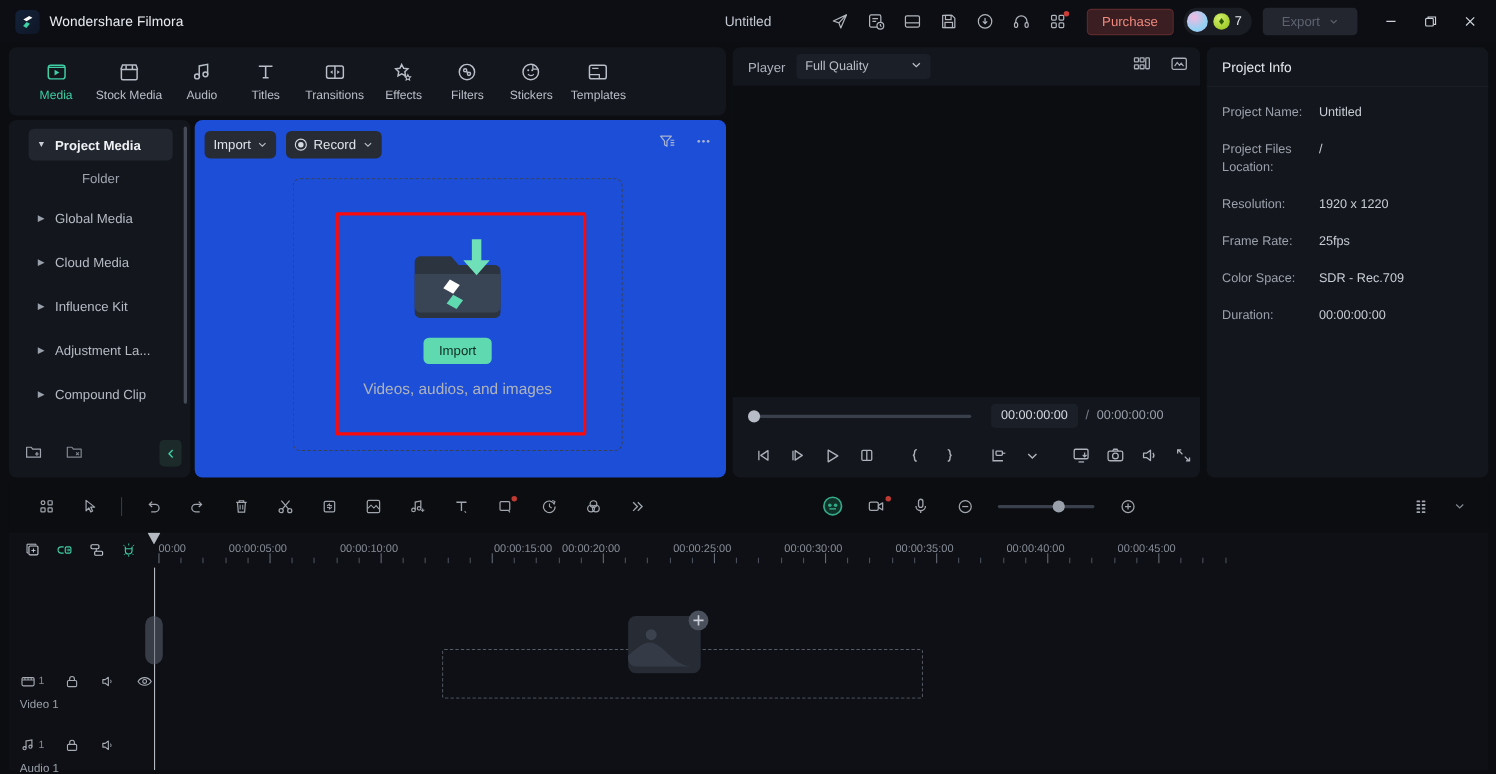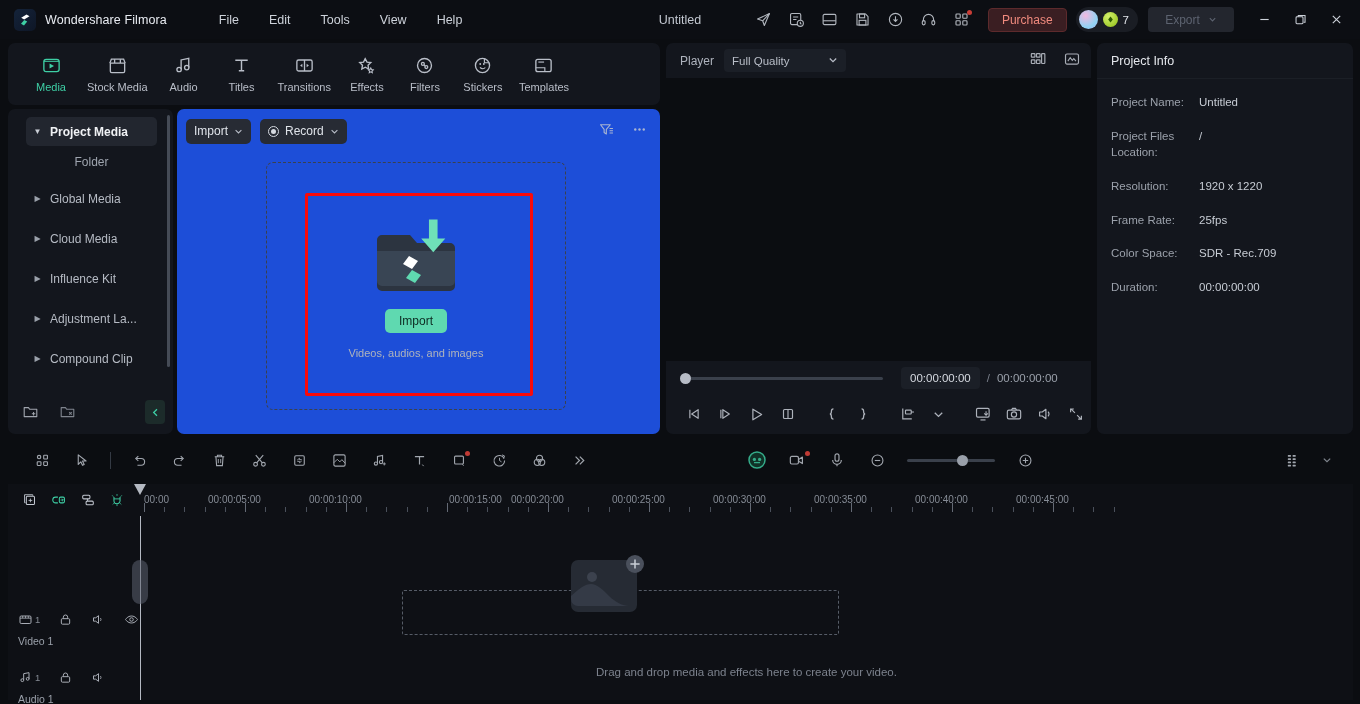--- a/index.html
+++ b/index.html
@@ -149,21 +149,21 @@
   .dz-inner {
     position: absolute; inset: 0; display: flex; flex-direction: column;
     align-items: center; justify-content: center; gap: 0px;
   }
   .folder-art { width: 112px; height: 92px; position: relative; margin-bottom: 2px; }
   .import-btn {
     width: 62px; height: 24px; border-radius: 5px; background: #5fd9b0;
     color: #0e2b22; font-size: 12px; display: flex; align-items: center;
     justify-content: center; cursor: pointer; margin-top: 2px;
   }
-  .dz-caption { font-size: 11px; color: #aeb3bc; margin-top: 14px; }
+  .dz-caption { font-size: 14px; color: #aeb3bc; margin-top: 14px; }
 
   
   .player {
     position: absolute; left: 666px; top: 43px; width: 425px; height: 391px;
     background: #13161d; border-radius: 7px;
   }
   .pl-head { height: 35px; display: flex; align-items: center; padding: 0 10px 0 14px; }
   .pl-label { font-size: 12px; color: #aeb3bd; margin-right: 10px; }
   .quality-sel {
     width: 122px; height: 23px; border-radius: 4px; background: #1b1f27;
@@ -290,27 +290,20 @@
     <div class="brand">
       <div class="brand-logo">
         <svg width="14" height="14" viewBox="0 0 14 14">
           <path d="M8.5 1.5 L11.5 3.2 L6.2 6.4 L3.2 4.7 Z" fill="#ffffff"></path>
           <path d="M6.2 6.9 L9.2 8.6 L6.0 12.4 L3.0 10.7 Z" fill="#3ECFA5"></path>
         </svg>
       </div>
       <div class="brand-name">Wondershare Filmora</div>
     </div>
 
-    <div class="menus">
-      <div class="menu-item">File</div>
-      <div class="menu-item">Edit</div>
-      <div class="menu-item">Tools</div>
-      <div class="menu-item">View</div>
-      <div class="menu-item">Help</div>
-    </div>
 
     <div class="doc-title">Untitled</div>
 
     <div class="tb-right">
       <div class="tb-ico">
         <svg width="17" height="17" viewBox="0 0 20 20" fill="none" stroke="#cdd2da" stroke-width="1.3">
           <path d="M17 3 L3 9.5 L9 11.5 L11 17 Z" stroke-linejoin="round"></path>
           <path d="M9 11.5 L17 3"></path>
         </svg>
       </div>
@@ -1050,16 +1043,15 @@
       <div class="drop-art">
         <svg width="92" height="68" viewBox="0 0 92 68">
           <rect x="6" y="8" width="66" height="52" rx="7" fill="#262b34"></rect>
           <path d="M6 42 l18-14 16 16 10-9 22 17v2a7 7 0 0 1-7 7H13a7 7 0 0 1-7-7z" fill="#32384400"></path>
           <path d="M6 44c9-8 14-12 20-12s12 6 18 12 14 10 20 10H13a7 7 0 0 1-7-7z" fill="#343a46"></path>
           <circle cx="27" cy="25" r="5" fill="#3c424e"></circle>
           <circle cx="70" cy="12" r="9" fill="#4a505c"></circle>
           <path d="M70 7.4v9.2M65.4 12h9.2" stroke="#c9ced6" stroke-width="1.5"></path>
         </svg>
       </div>
-      <div class="drop-text">Drag and drop media and effects here to create your video.</div>
     </div>
   </div>
 </div>
 
 </body></html>

